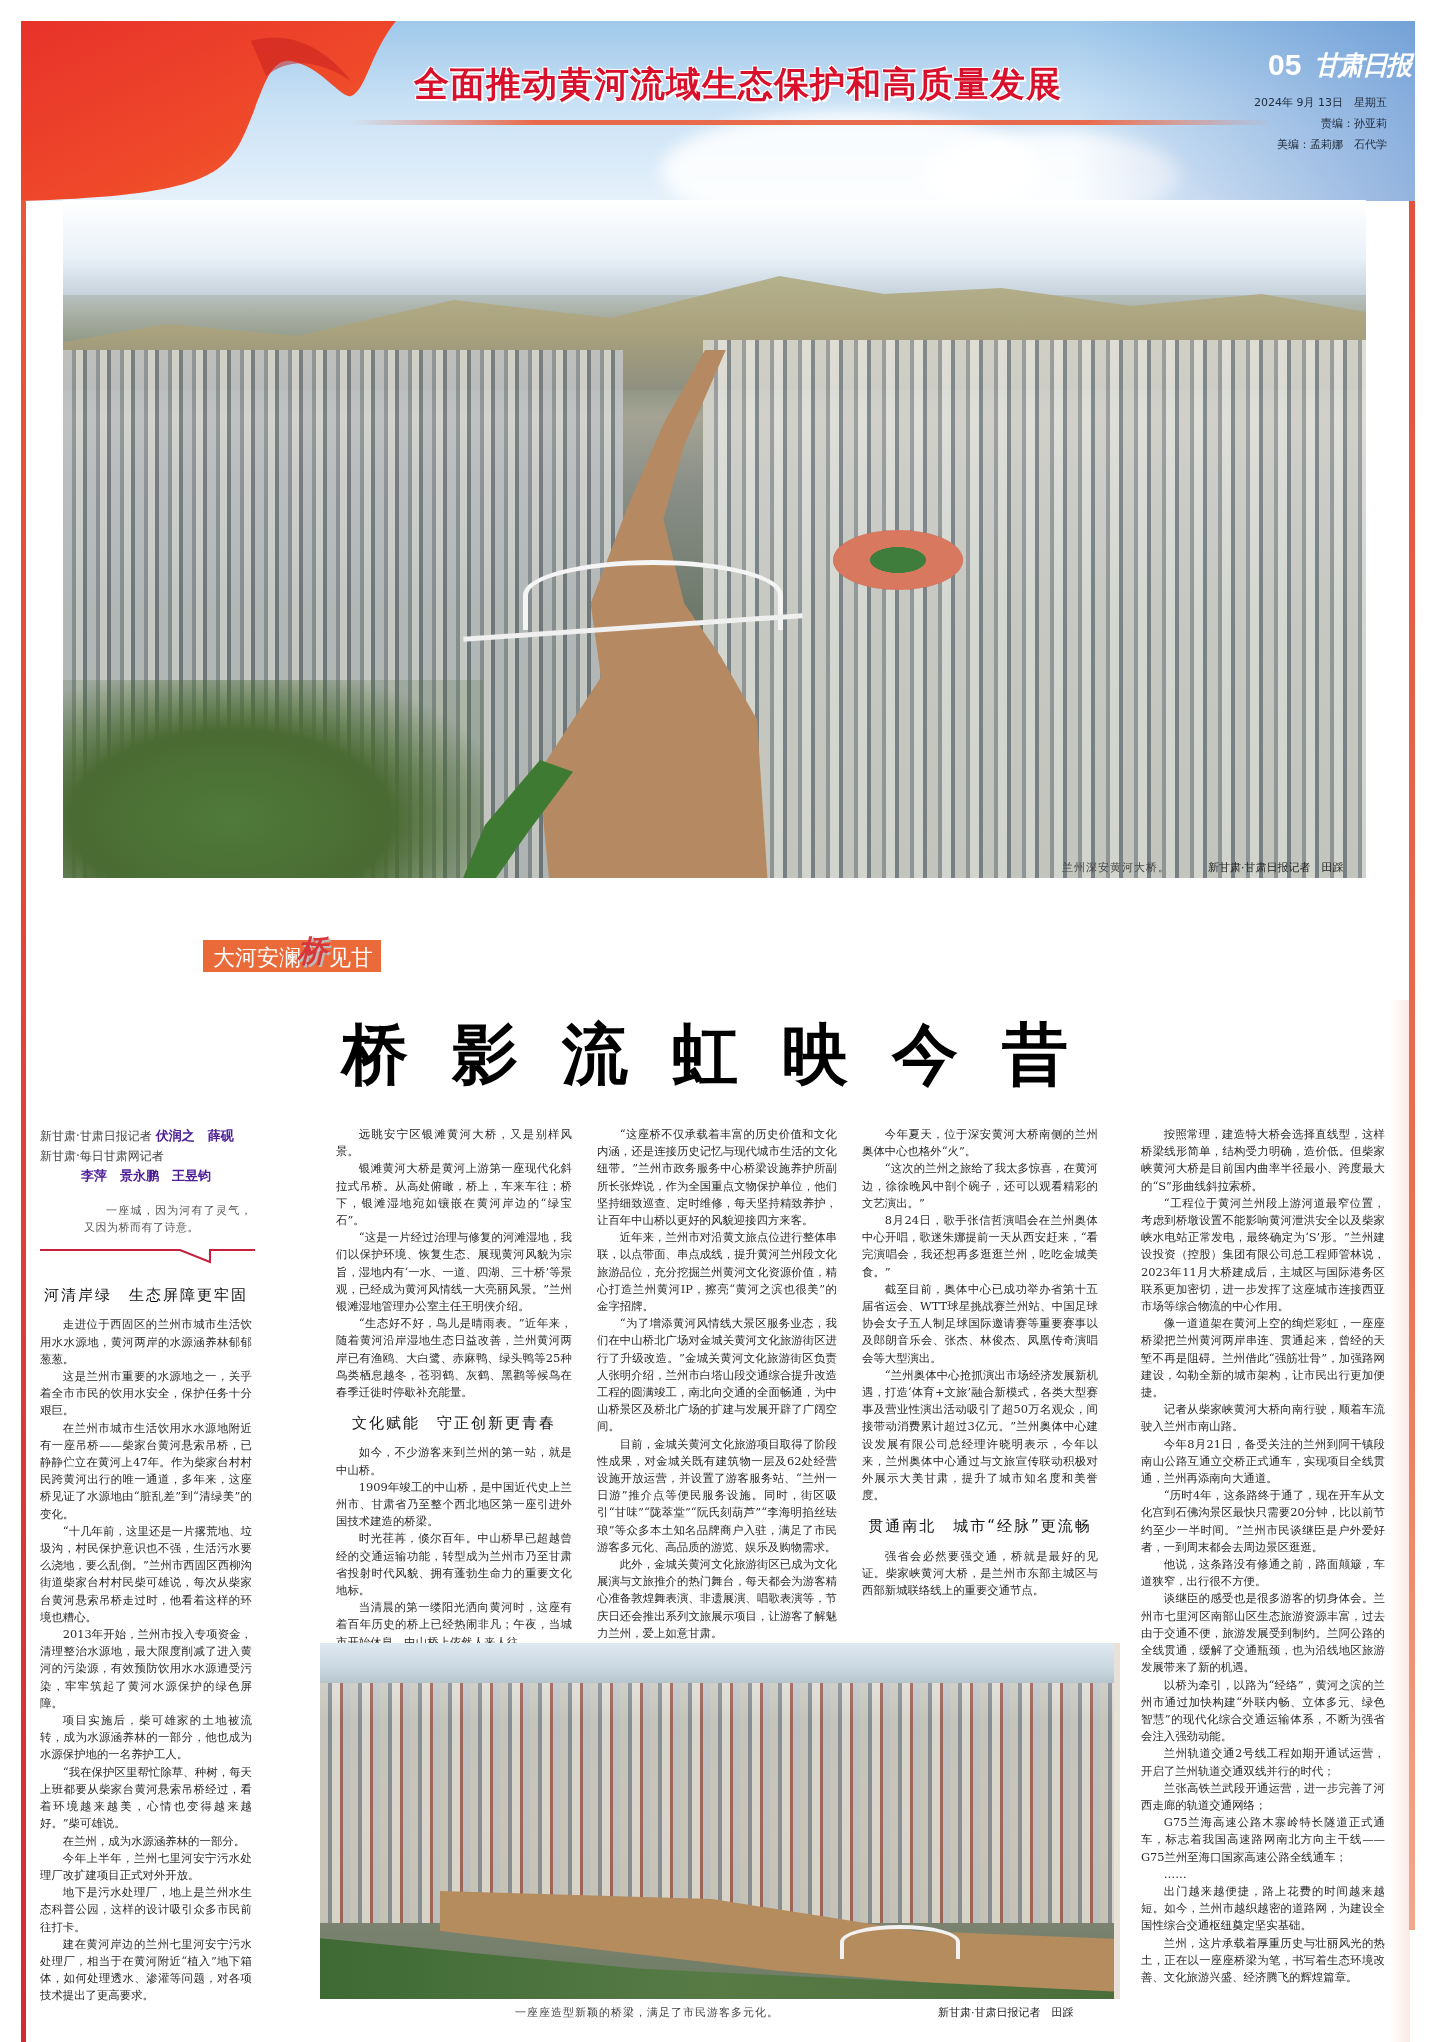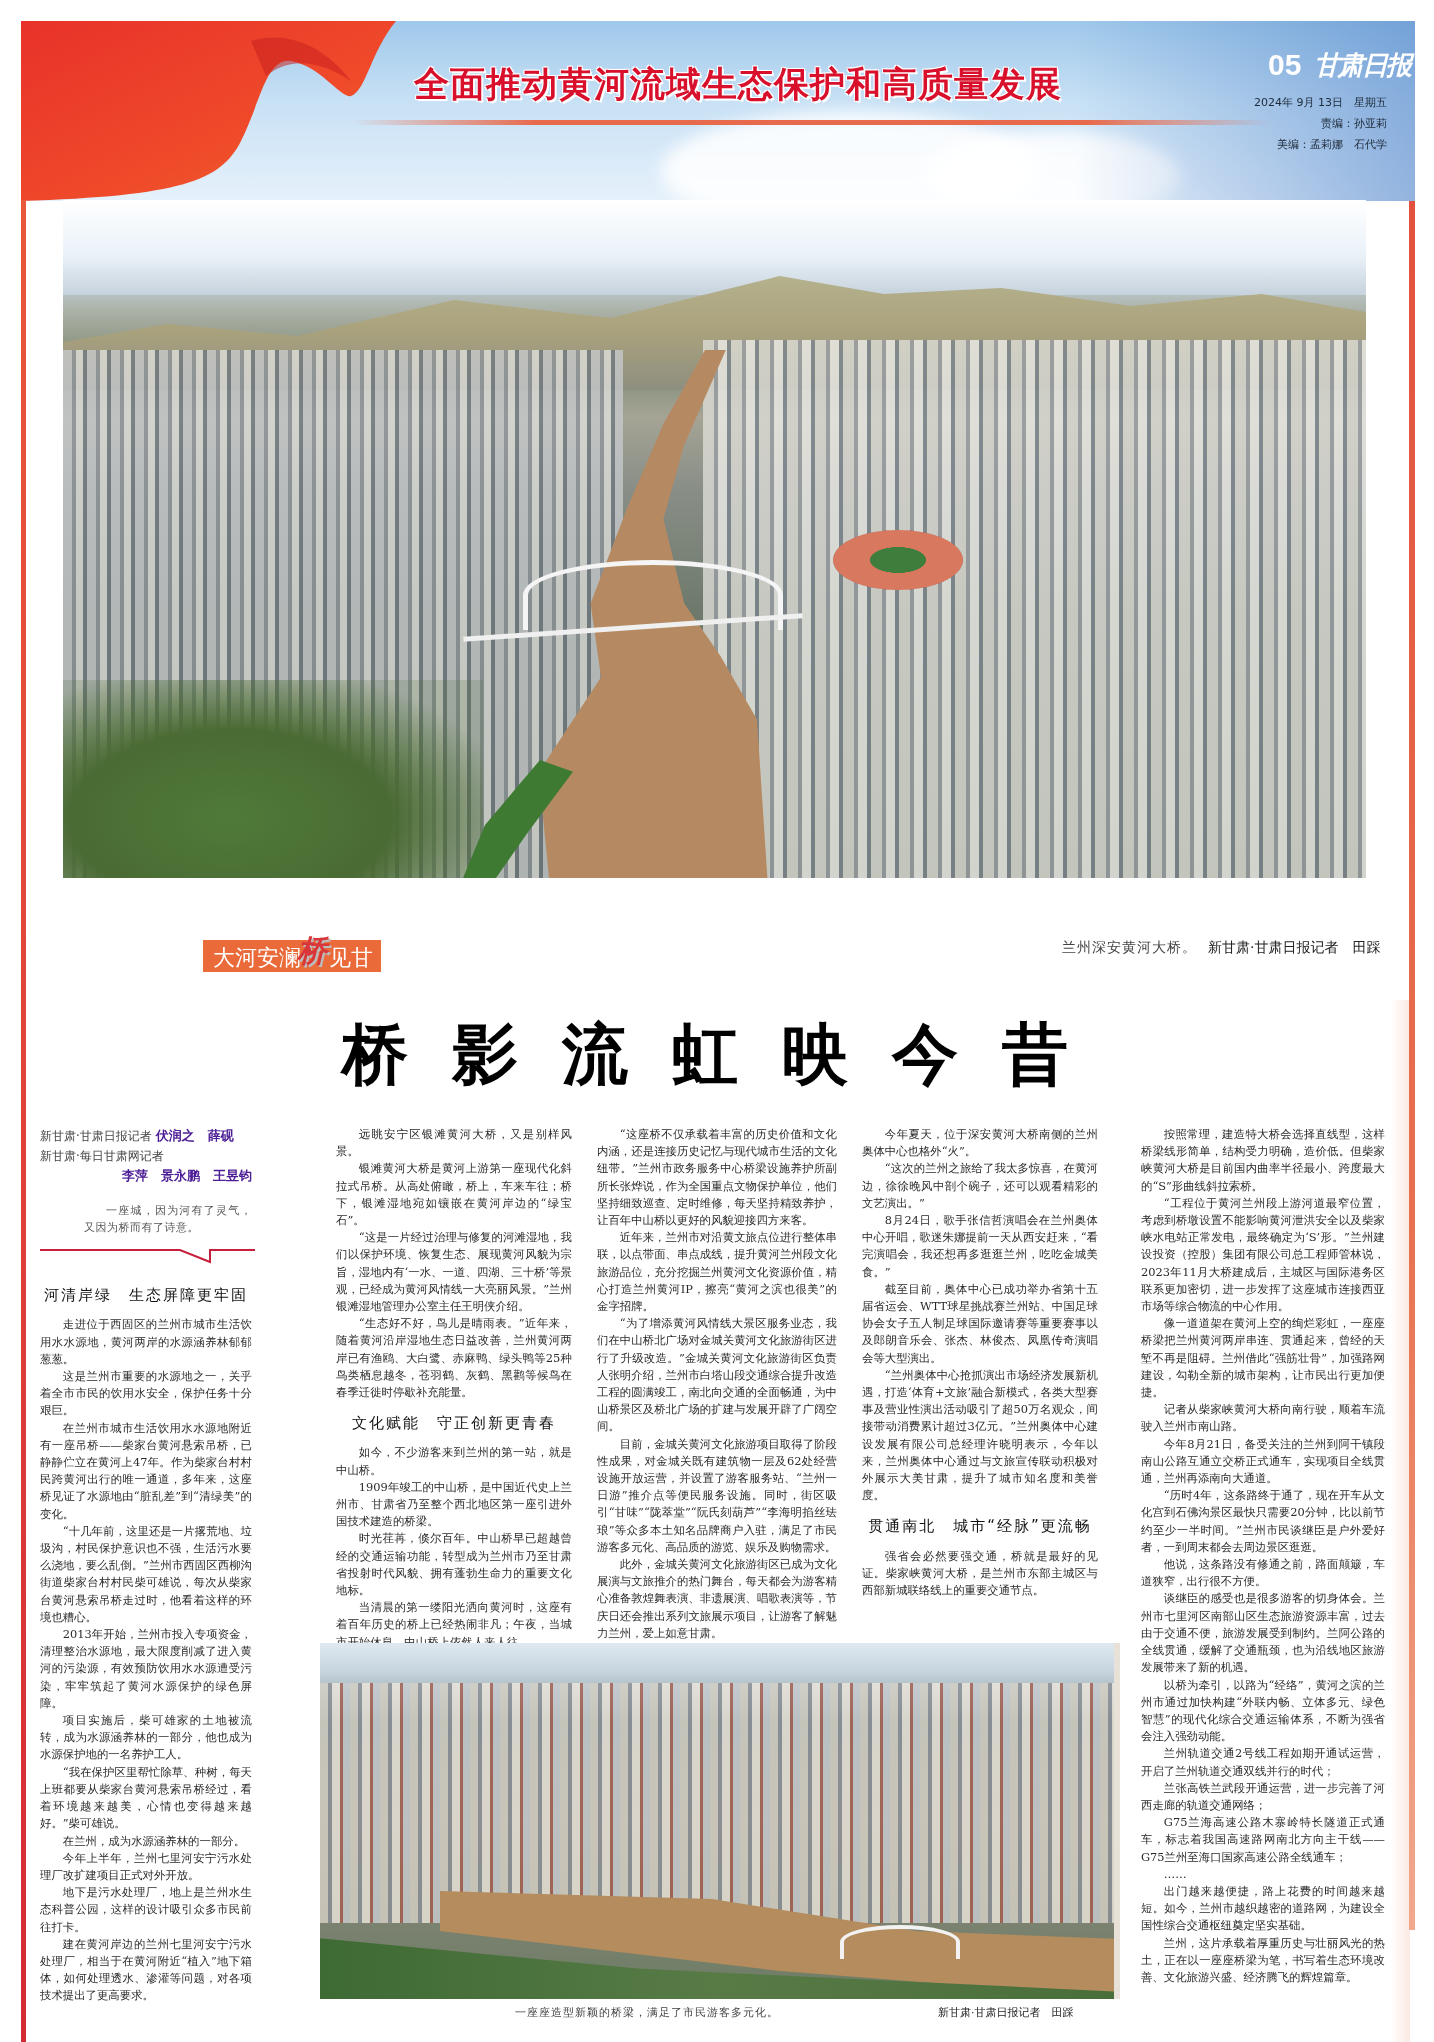--- a/index.html
+++ b/index.html
@@ -49,21 +49,21 @@
   .hero .river { position: absolute; left: 330px; top: 150px; width: 520px; height: 528px;
     background: #b58a62; clip-path: polygon(60% 0, 64% 0, 56% 18%, 52% 32%, 56% 48%, 63% 58%, 70% 70%, 72% 100%, 30% 100%, 28% 80%, 40% 62%, 38% 48%, 45% 30%, 52% 14%); }
   .hero .island { position: absolute; left: 400px; top: 560px; width: 110px; height: 118px;
     background: #3f7a33; clip-path: polygon(70% 0, 100% 10%, 60% 60%, 30% 100%, 0 100%, 20% 55%); }
   .hero .bridge { position: absolute; left: 460px; top: 360px; width: 260px; height: 70px;
     border: 5px solid #f5f5f5; border-bottom: none; border-radius: 50% 50% 0 0; }
   .hero .bridge-deck { position: absolute; left: 400px; top: 425px; width: 340px; height: 5px; background: #f0f0f0; transform: rotate(-4deg); }
   .hero .stadium { position: absolute; left: 770px; top: 330px; width: 130px; height: 60px; border-radius: 50%;
     background: radial-gradient(ellipse, #3e7d3c 0 30%, #d7785f 31% 70%, #b9573f 71%); }
 
-  .hero-caption { position: absolute; top: 939px; font-family: "DejaVu Serif", serif; font-size: 14px; color: #444; }
+  .hero-caption { position: absolute; top: 860px; font-family: "DejaVu Serif", serif; font-size: 11px; color: #444; }
   .hero-caption.desc { left: 1062px; letter-spacing: 1px; }
   .hero-caption.credit { left: 1208px; font-family: "DejaVu Sans", sans-serif; color: #222; }
 
   
   .series-tag { position: absolute; left: 203px; top: 940px; width: 178px; height: 32px; background: #ea6a3a; }
   .series-tag span { position: absolute; top: 3px; font-family: "DejaVu Sans", sans-serif; font-size: 22px; color: #ffffff; }
   .series-tag .t1 { left: 10px; }
   .series-tag .t2 { left: 94px; top: -9px; font-size: 30px; font-weight: bold; font-style: italic; color: #d9363a;
     text-shadow: 2px 2px 0 #bbb; }
   .series-tag .t3 { left: 126px; }
@@ -71,21 +71,21 @@
   .headline { position: absolute; left: 342px; top: 1010px; width: 820px; font-family: "DejaVu Sans", sans-serif;
     font-weight: bold; font-size: 66px; letter-spacing: 44px; color: #000; white-space: nowrap; }
 
   
   .col { position: absolute; font-size: 11.4px; line-height: 17.2px; color: #2a2a2a; text-align: justify; }
   .col p { text-indent: 2em; }
   .col h3 { font-family: "DejaVu Sans", sans-serif; font-weight: normal; font-size: 15px; letter-spacing: 2px;
     color: #111; text-align: center; margin: 14px 0 12px; }
   .byline { font-size: 12px; line-height: 20px; color: #444; }
   .byline .names { font-family: "DejaVu Sans", sans-serif; color: #4c1d95; font-weight: bold; font-size: 13px; }
-  .byline .r { text-align: right; font-family: Liberation Serif, serif; }
+  .byline .r { text-align: center; font-family: Liberation Serif, serif; }
   .lede { margin-top: 16px; font-size: 11px; line-height: 17px; color: #555; letter-spacing: 0.5px; margin-left: 44px; }
   .lede-rule { width: 215px; height: 22px; margin-top: 10px; position: relative; }
 
   #col1 { left: 40px; top: 1126px; width: 212px; }
   #col2 { left: 336px; top: 1126px; width: 236px; }
   #col3 { left: 597px; top: 1126px; width: 240px; }
   #col4 { left: 862px; top: 1126px; width: 236px; }
   #col5 { left: 1141px; top: 1126px; width: 244px; }
 
   

